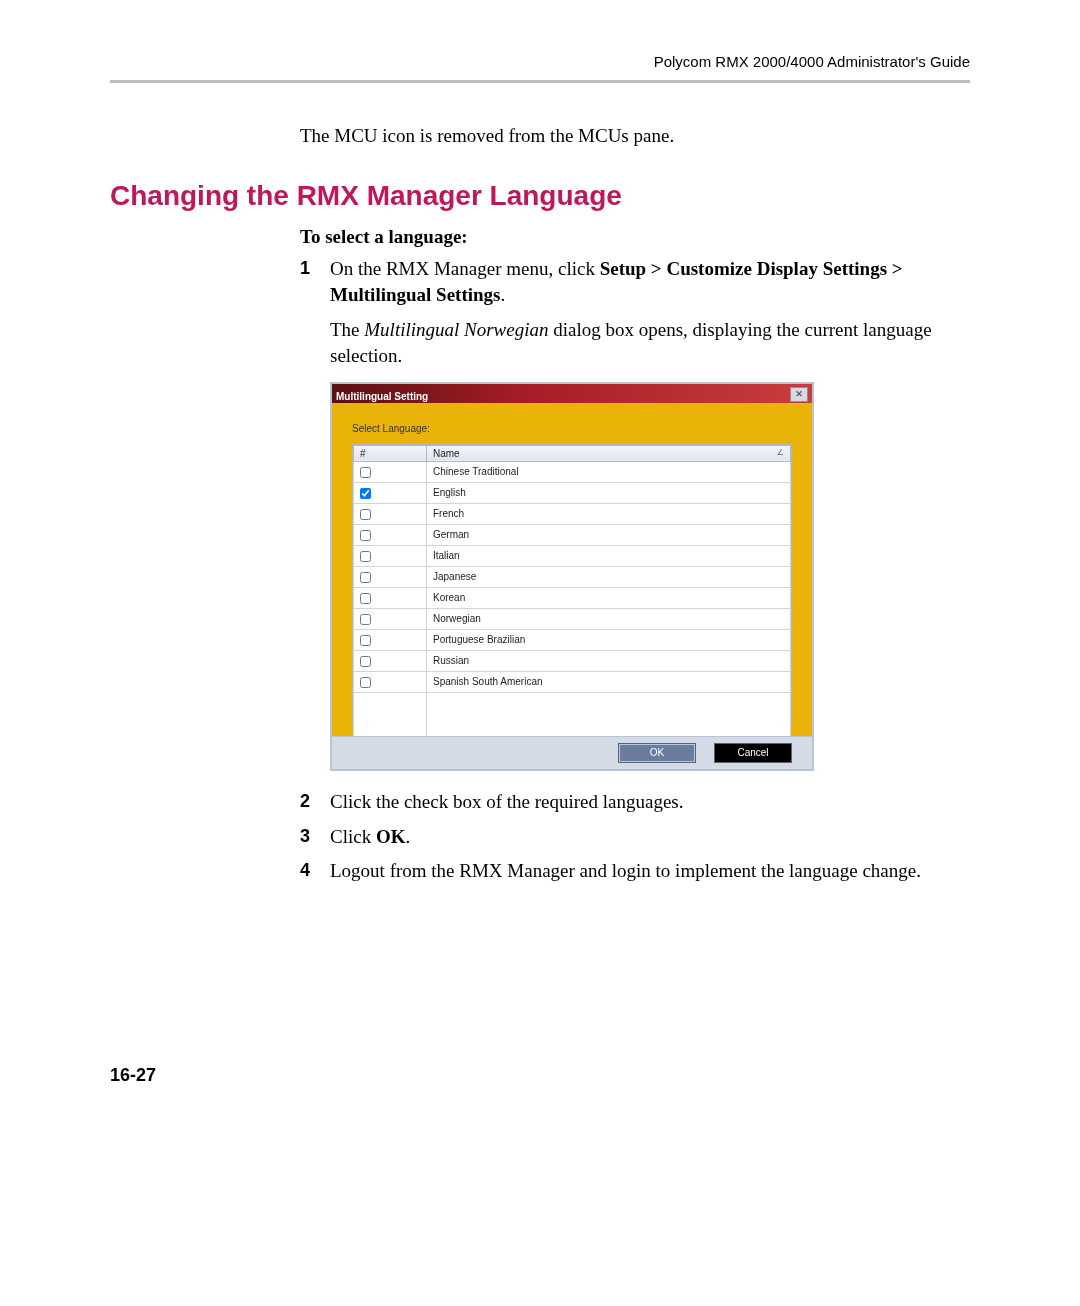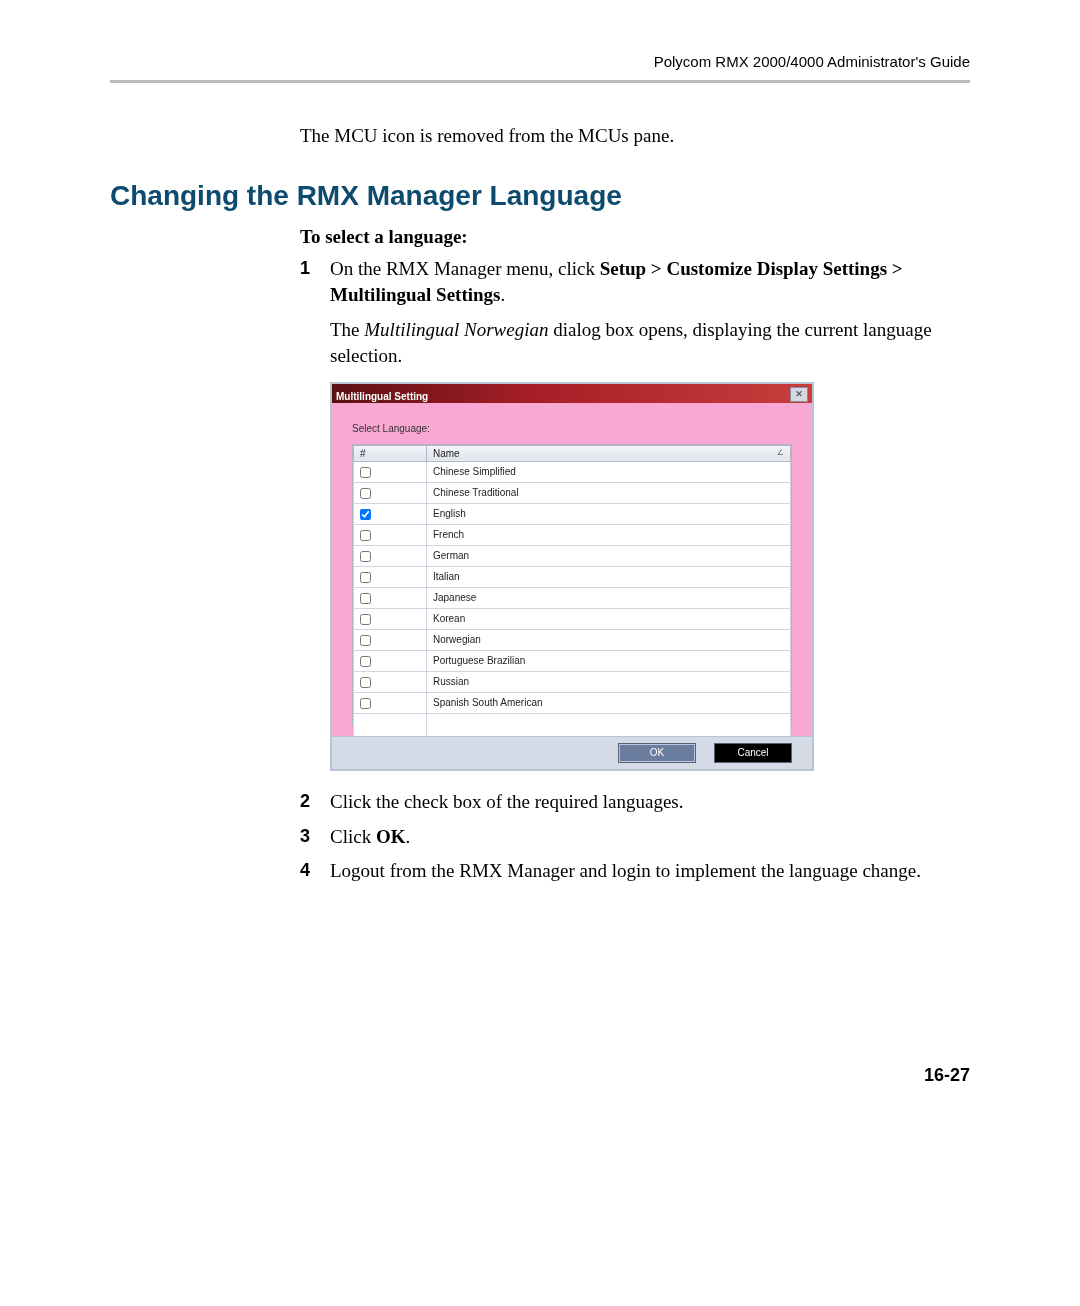--- a/index.html
+++ b/index.html
@@ -26,21 +26,21 @@
     border-top: 3px solid #bdbdbd;
     margin: 0 0 40px 0;
   }
   .intro-text {
     margin-left: 190px;
     font-size: 19px;
     line-height: 1.4;
     margin-bottom: 30px;
   }
   h1.section-heading {
-    color: #0c4a6e;
+    color: #be185d;
     font-family: "Century Gothic", "Futura", Arial, sans-serif;
     font-weight: bold;
     font-size: 28px;
     margin: 30px 0 8px 0;
   }
   .body-text {
     margin-left: 190px;
     font-size: 19px;
     line-height: 1.4;
   }
@@ -108,21 +108,21 @@
     border: 1px solid #8a8d99;
     color: #5a5d69;
     font-size: 9px;
     display: flex;
     align-items: center;
     justify-content: center;
     font-family: Arial, sans-serif;
   }
   .dialog-body {
     padding: 20px 20px 10px 20px;
-    background: #f9a8d4;
+    background: #eab308;
   }
   .select-lang-label {
     font-size: 10px;
     color: #333;
     margin-bottom: 10px;
   }
   .lang-table {
     width: 100%;
     border-collapse: collapse;
     background: #fff;
@@ -173,21 +173,20 @@
     display: flex;
     align-items: center;
     justify-content: center;
     cursor: pointer;
   }
   .dlg-btn.ok {
     background: #6b7d9e;
     box-shadow: 0 0 0 1px #b7c7e0 inset;
   }
   .page-number {
-    text-align: right;
     font-family: "Century Gothic", "Futura", Arial, sans-serif;
     font-weight: bold;
     font-size: 18px;
     margin-top: 180px;
   }
   .sort-arrow {
     float: right;
     font-size: 8px;
     color: #666;
   }
@@ -230,24 +229,20 @@
       <div class="select-lang-label">Select Language:</div>
       <div class="table-scroll">
         <table class="lang-table">
           <thead>
             <tr>
               <th class="hash-col">#</th>
               <th><span>Name</span><span class="sort-arrow">∠</span></th>
             </tr>
           </thead>
           <tbody id="lang-tbody">
-          <tr>
-                <td><input type="checkbox" style=""></td>
-                <td>Chinese Simplified</td>
-              </tr>
               <tr>
                 <td><input type="checkbox" style=""></td>
                 <td>Chinese Traditional</td>
               </tr>
               <tr>
                 <td><input type="checkbox" checked="" style=""></td>
                 <td>English</td>
               </tr>
               <tr>
                 <td><input type="checkbox" style=""></td>

